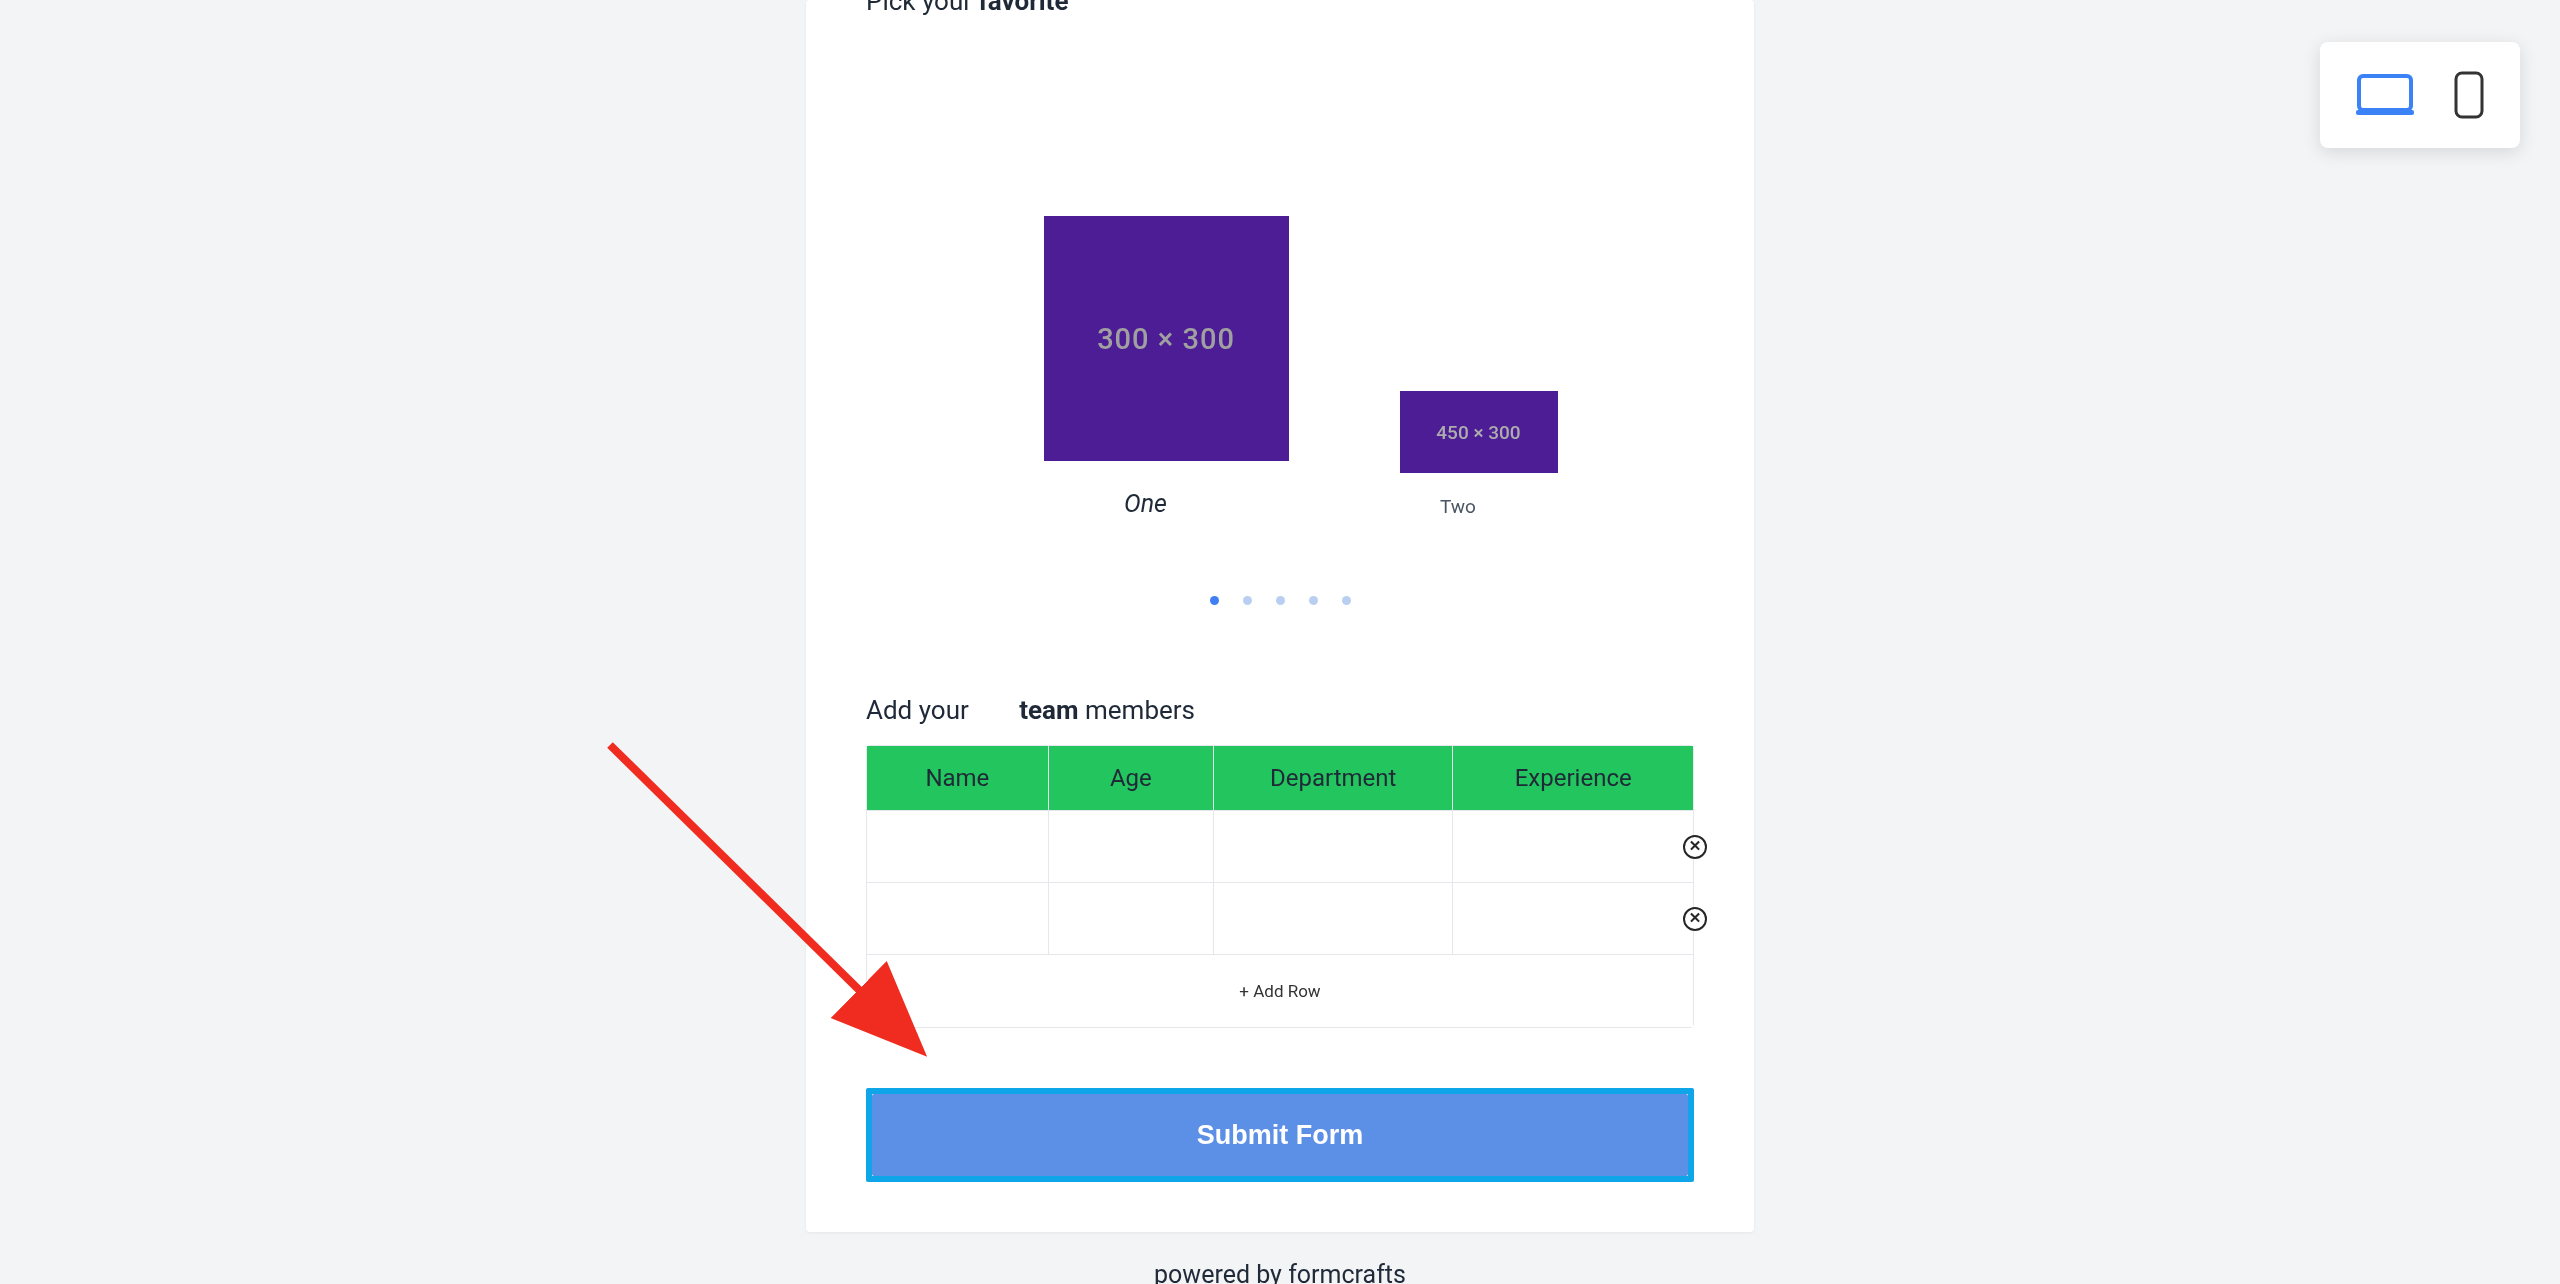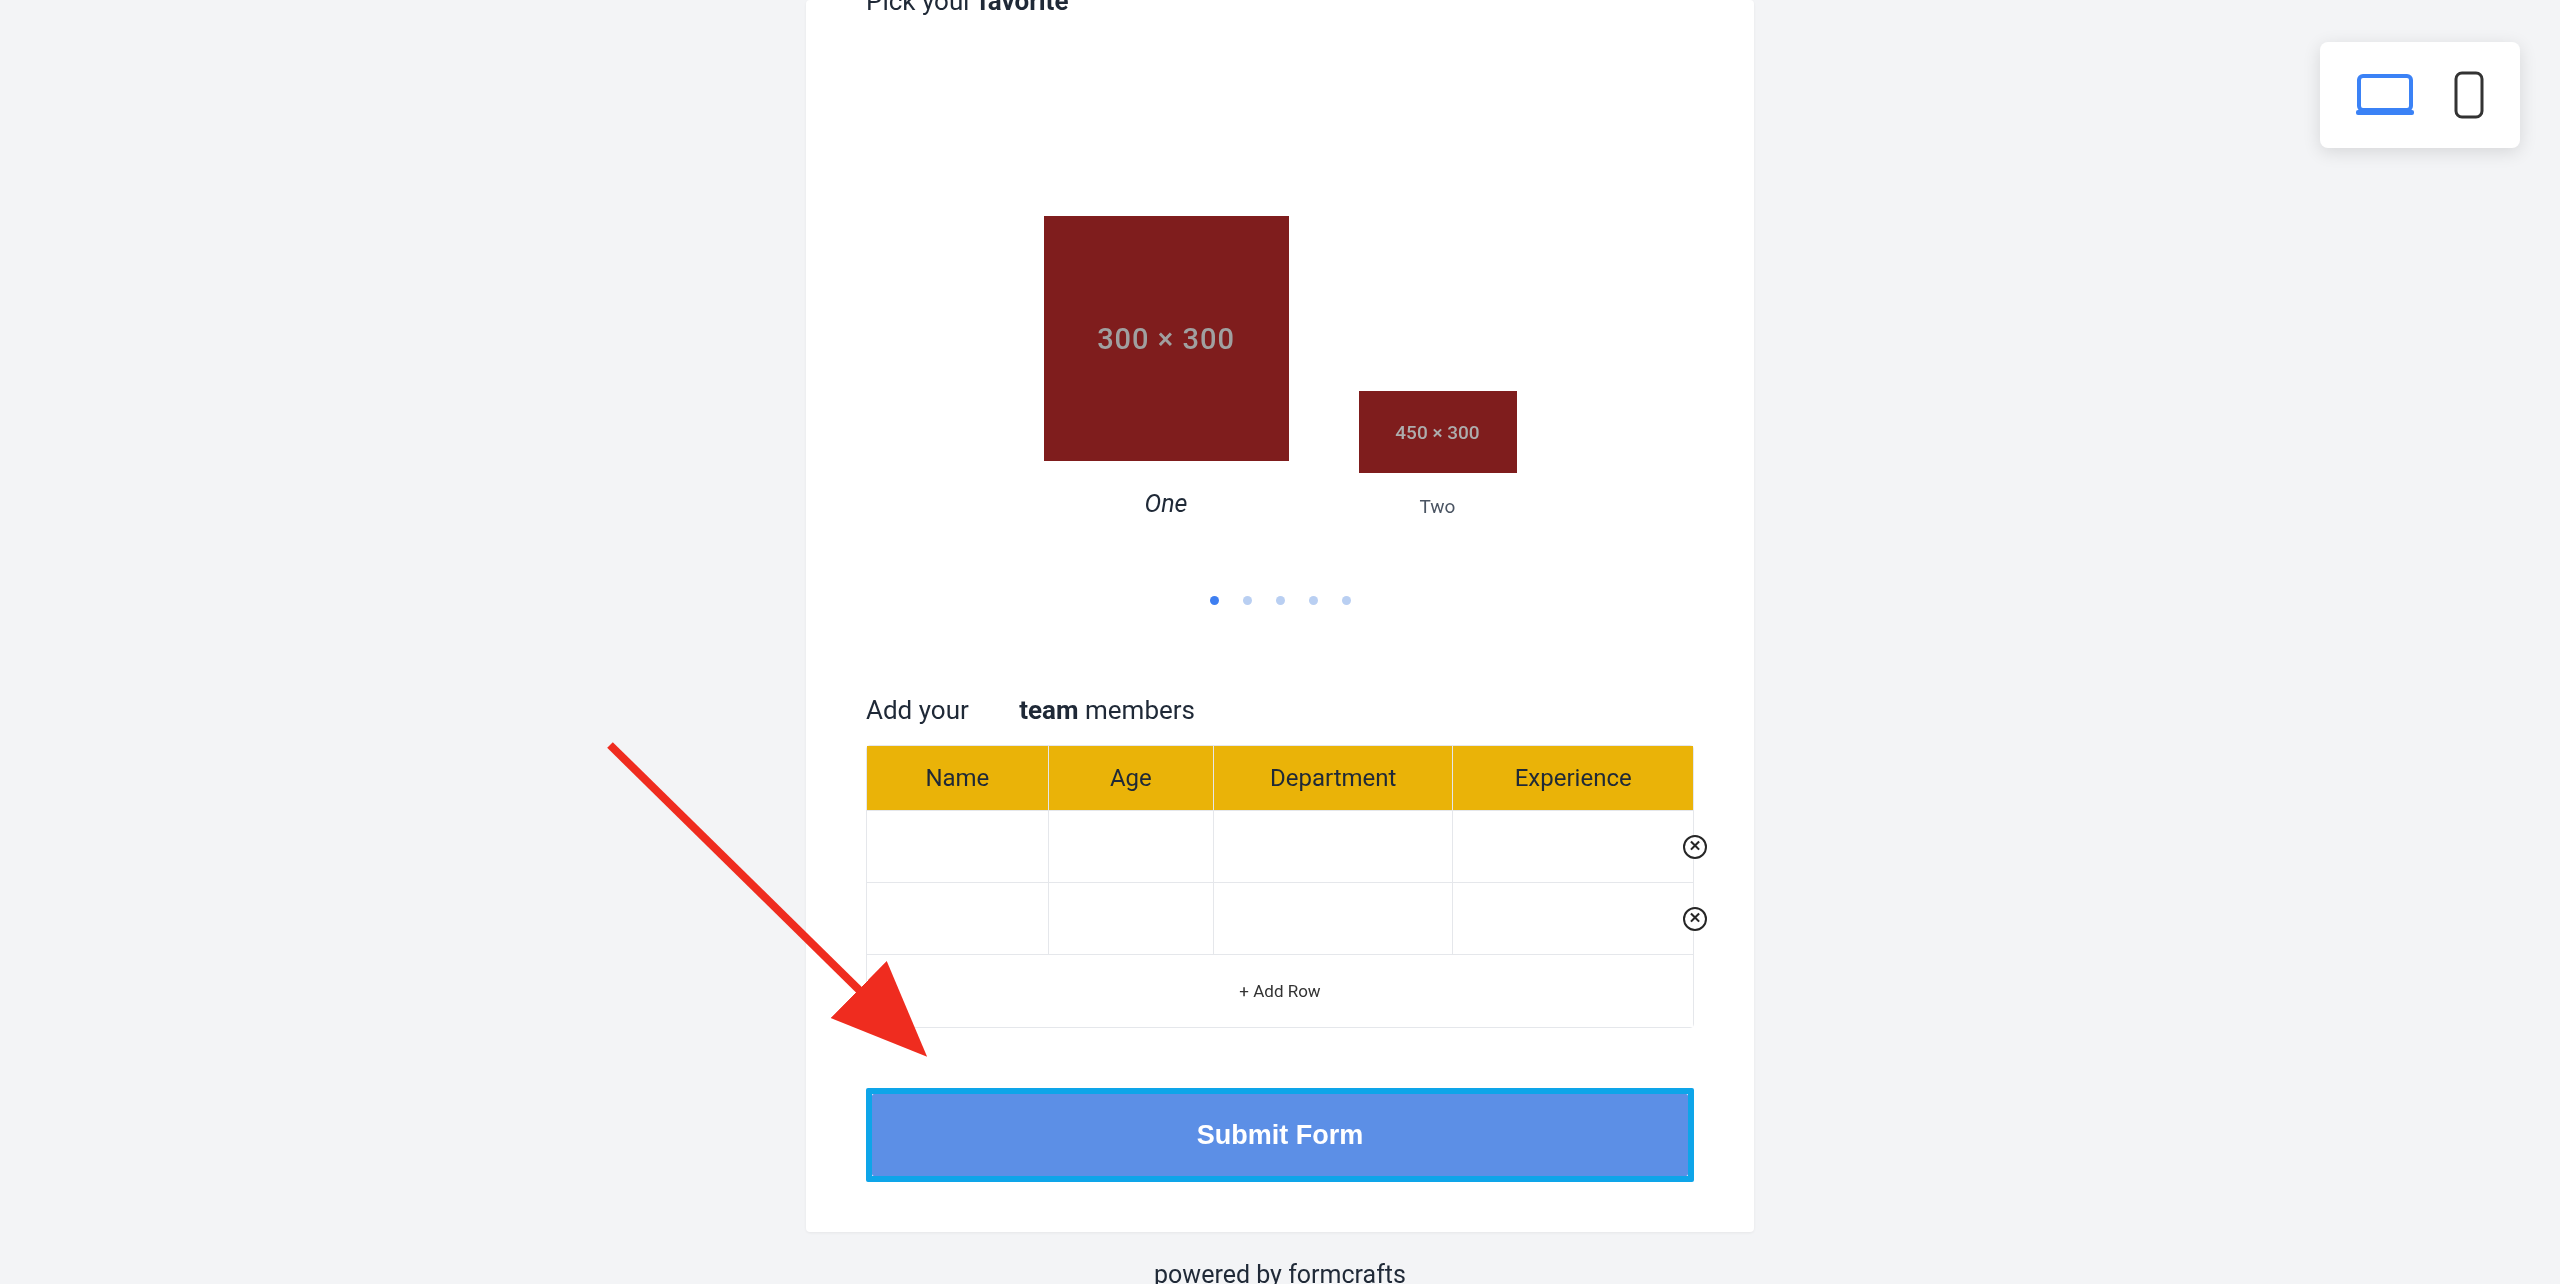--- a/index.html
+++ b/index.html
@@ -39,24 +39,25 @@
       justify-content: center;
       gap: 70px;
       padding-top: 200px;
     }
     .carousel-item {
       display: flex;
       flex-direction: column;
       align-items: center;
     }
     .placeholder-box {
-      background: #7f1d1d;
-      display: flex;
-      align-items: center;
-      justify-content: center;
+      background: #4c1d95;
+      display: flex;
+      align-items: center;
+      justify-content: center;
+      margin-left: 41px;
     }
     .ph-big {
       width: 245px;
       height: 245px;
     }
     .ph-small {
       width: 158px;
       height: 82px;
     }
     .ph-text-big {
@@ -118,21 +119,21 @@
       overflow: visible;
       position: relative;
     }
     .matrix-table th {
       font-weight: 400;
       font-size: 24px;
       color: #1f2937;
       padding: 18px 12px;
       border-bottom: 1px solid #e5e7eb;
       border-right: 1px solid #e5e7eb;
-      background: #eab308;
+      background: #22c55e;
     }
     .matrix-table th:last-child {
       border-right: none;
     }
     .matrix-table td {
       height: 72px;
       border-bottom: 1px solid #e5e7eb;
       border-right: 1px solid #e5e7eb;
       background: #fff;
       position: relative;

